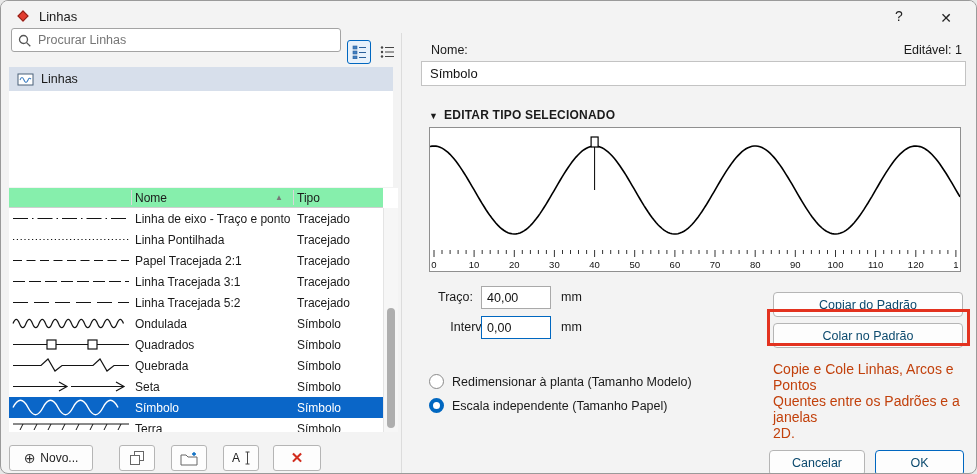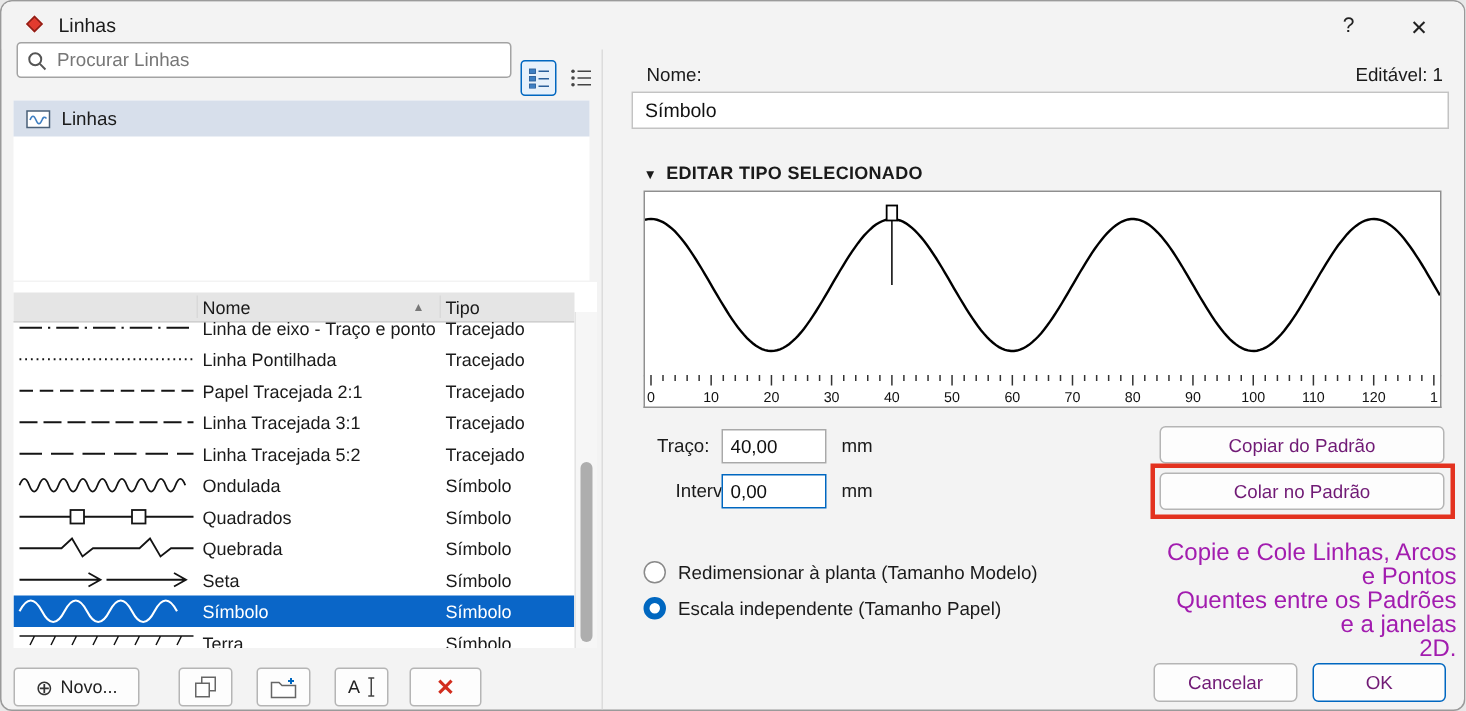--- a/index.html
+++ b/index.html
@@ -20,21 +20,21 @@
   .search-box input{position:absolute;left:26px;top:2px;width:296px;height:18px;border:none;outline:none;font-size:12.5px;background:transparent;color:#222;}
   .search-box input::placeholder{color:#767676;}
   .vt{position:absolute;top:39px;width:24px;height:24px;border-radius:3px;display:flex;align-items:center;justify-content:center;}
   #vt1{left:346px;border:1px solid #0067c0;background:#e7f1fb;}
   #vt2{left:374px;border:1px solid transparent;background:transparent;}
 
   .tree{position:absolute;left:8px;top:66px;width:384px;height:120px;background:#fff;}
   .tree-row{height:24px;background:#d7dfeb;display:flex;align-items:center;padding-left:8px;gap:7px;font-size:12.5px;}
 
   .table{position:absolute;left:8px;top:187px;width:389px;height:244px;background:#fff;}
-  .thead{position:absolute;top:7px;left:0;right:15px;height:20px;background:#e5e5e5;border-bottom:1px solid #cfcfcf;font-size:12px;}
+  .thead{position:absolute;top:0;left:0;right:15px;height:20px;background:#86efac;border-bottom:1px solid #cfcfcf;font-size:12px;}
   .thead .sepa{position:absolute;top:2px;bottom:2px;width:1px;background:#d9d9d9;}
   .th-nome{position:absolute;left:126px;top:3px;}
   .th-tipo{position:absolute;left:288px;top:3px;}
   .sort{position:absolute;left:266px;top:5px;font-size:8px;color:#777;}
   .tbody{position:absolute;top:20px;left:0;right:15px;bottom:0;overflow:hidden;}
   .trow{height:21px;position:relative;font-size:12px;}
   .trow .cprev{position:absolute;left:2px;top:0;width:120px;height:21px;}
   .trow .cnome{position:absolute;left:126px;top:4px;white-space:nowrap;}
   .trow .ctipo{position:absolute;left:288px;top:4px;white-space:nowrap;text-align:right;}
   .trow.sel{background:#0a66c8;color:#fff;}
@@ -66,31 +66,31 @@
 
   .f-label{position:absolute;width:48px;text-align:right;font-size:12.5px;}
   #lab-traco{left:424px;top:289px;}
   #lab-interv{left:444px;top:319px;text-align:center;}
   .f-input{position:absolute;left:480px;width:70px;height:23px;background:#fff;border:1px solid #a9a9a9;font-size:12.5px;padding:0 5px;outline:none;color:#111;}
   #in-traco{top:285px;}
   #in-interv{top:315px;border:1.5px solid #0067c0;}
   .f-unit{position:absolute;left:560px;font-size:12.5px;}
   #mm1{top:289px;} #mm2{top:319px;}
 
-  .btn{position:absolute;background:#fdfdfd;border:1px solid #b5b5b5;border-radius:4px;font-size:12.5px;display:flex;align-items:center;justify-content:center;color:#701a75;cursor:default;}
+  .btn{position:absolute;background:#fdfdfd;border:1px solid #b5b5b5;border-radius:4px;font-size:12.5px;display:flex;align-items:center;justify-content:center;color:#0c4a6e;cursor:default;margin-top:8px;}
   #b-copiar{left:772px;top:283px;width:190px;height:25px;}
   #b-colar{left:772px;top:314px;width:190px;height:25px;}
   .annot{position:absolute;left:766px;top:308px;width:203px;height:37px;border:3px solid #e3321f;pointer-events:none;}
 
   .radio-row{position:absolute;left:428px;display:flex;align-items:center;gap:8px;font-size:12.5px;}
   #r1{top:373px;} #r2{top:397px;}
   .rdot{width:15px;height:15px;border-radius:50%;border:1px solid #8a8a8a;background:#fff;flex:0 0 auto;}
   .rdot.on{border:4.5px solid #0067c0;}
 
-  .hint{position:absolute;left:772px;top:360px;width:198px;font-size:16px;line-height:16px;white-space:pre-line;color:#a21caf;text-align:right;}
+  .hint{position:absolute;left:772px;top:360px;width:198px;font-size:14px;line-height:16px;white-space:pre-line;color:#c2410c;}
 
   #b-cancel{left:768px;top:441px;width:96px;height:26px;}
   #b-ok{left:874px;top:441px;width:89px;height:26px;border:1.5px solid #0067c0;}
 </style>
 </head>
 <body>
 
 <div class="dialog">
 
   <div class="titlebar">

